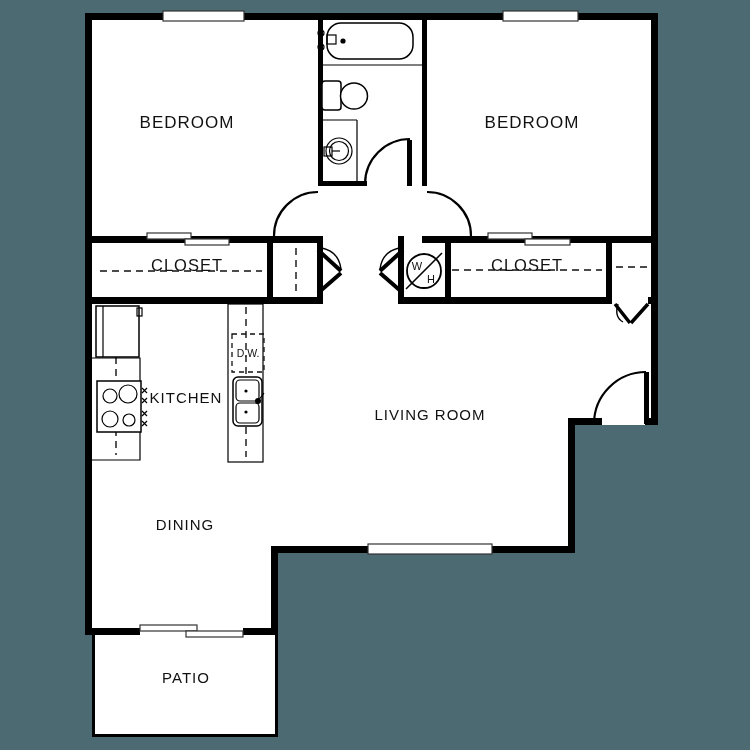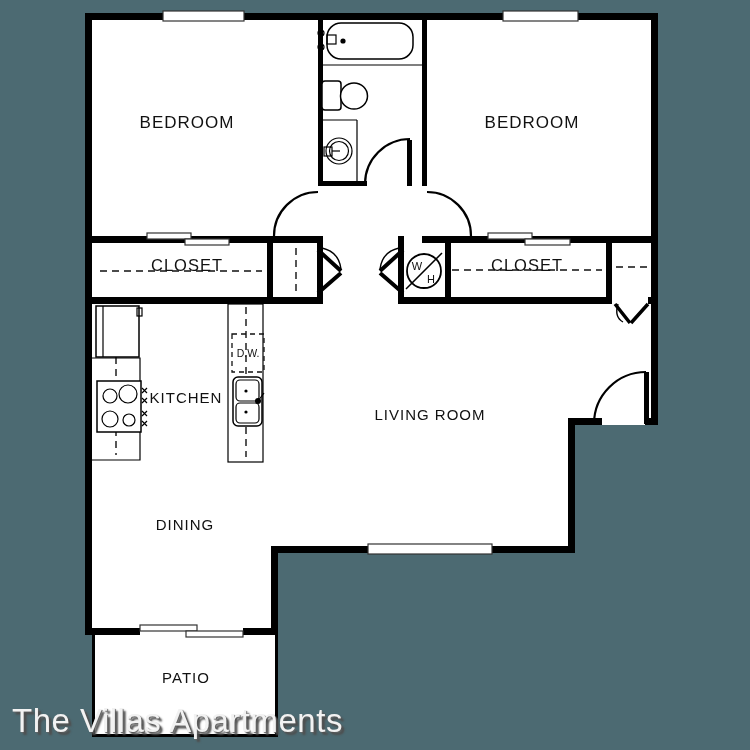--- a/index.html
+++ b/index.html
@@ -166,14 +166,13 @@
   <text class="room-label fs17" x="532" y="128" text-anchor="middle">BEDROOM</text>
   <text class="room-label fs16" x="187" y="271" text-anchor="middle">CLOSET</text>
   <text class="room-label fs16" x="527" y="271" text-anchor="middle">CLOSET</text>
   <text class="room-label fs15" x="186" y="403" text-anchor="middle">KITCHEN</text>
   <text class="room-label fs15" x="430" y="420" text-anchor="middle">LIVING ROOM</text>
   <text class="room-label fs15" x="185" y="530" text-anchor="middle">DINING</text>
   <text class="room-label fs15" x="186" y="683" text-anchor="middle">PATIO</text>
   <text class="room-label fs10" x="248" y="357" text-anchor="middle">D.W.</text>
 </svg>
 
-<div id="main-title">The Villas Apartments</div>
 </div>
 
 </body></html>

